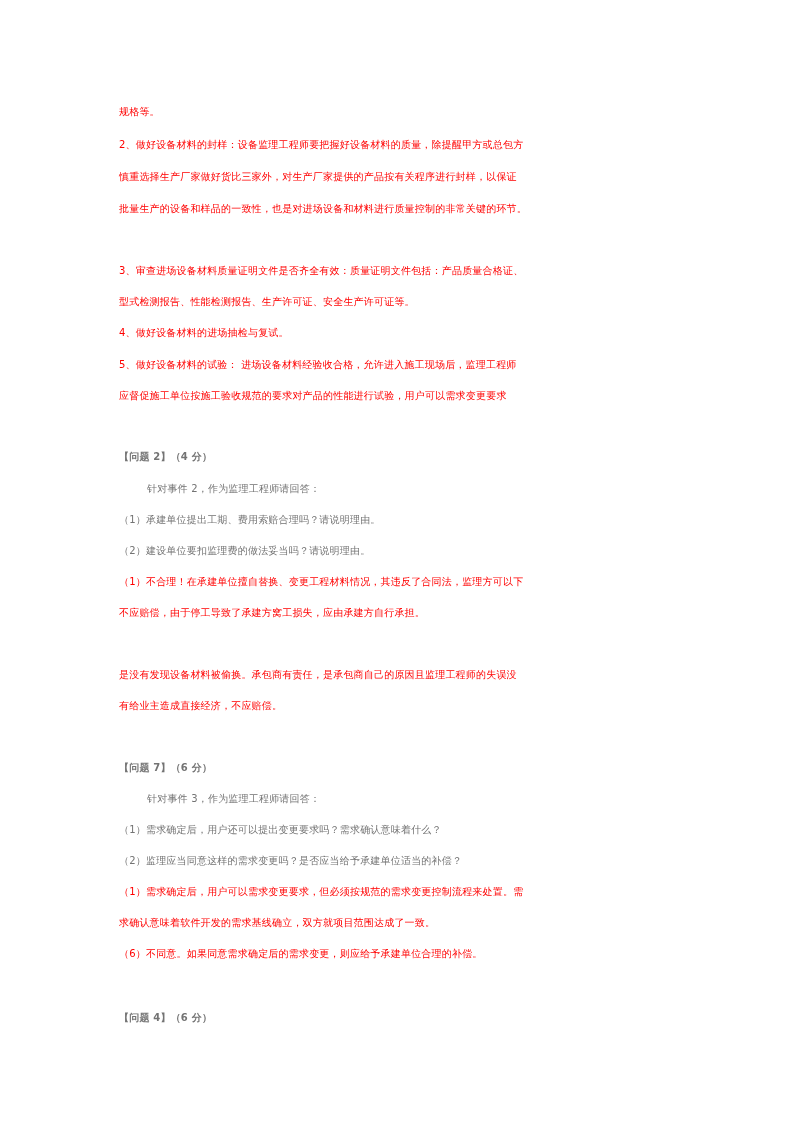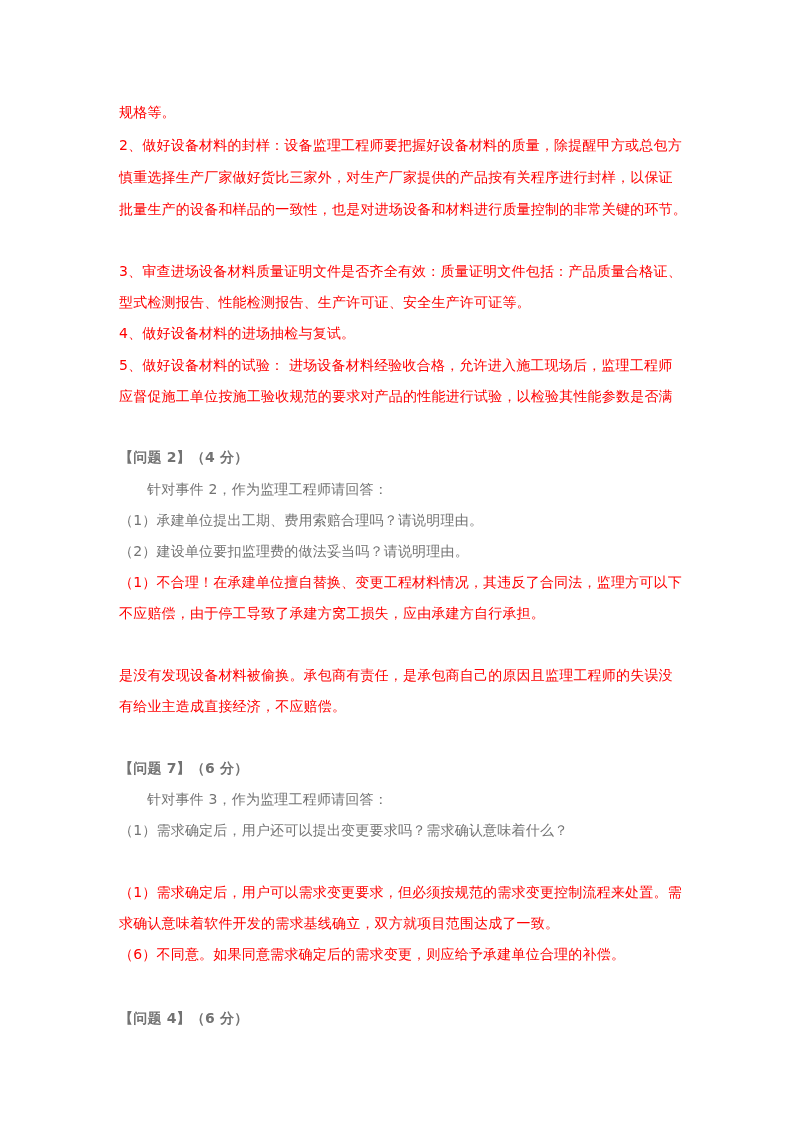--- a/index.html
+++ b/index.html
@@ -1,48 +1,49 @@
 <!DOCTYPE html>
 <html><head>
 <meta charset="utf-8">
 <style>
   html, body { margin: 0; padding: 0; background: #ffffff; }
   body { width: 794px; height: 1123px; position: relative; overflow: hidden;
          font-family: "DejaVu Sans", "Liberation Sans", sans-serif; }
   .page { position: absolute; left: 0; top: 0; width: 794px; height: 1123px; background: #fff; }
-  .line { position: absolute; left: 119px; font-size: 14px; line-height: 20px; white-space: nowrap; letter-spacing: 0.2px; }
+  .line { position: absolute; left: 119px; font-size: 10px; line-height: 20px; white-space: nowrap; letter-spacing: 0.2px; }
   .red { color: #ff0000; }
   .black { color: #737373; }
   .bold { font-weight: bold; }
   .indent { left: 147px; }
 </style>
 </head>
 <body>
 
 <div class="page">
   <div class="line red" style="top:102px">规格等。</div>
   <div class="line red" style="top:135px">2、做好设备材料的封样：设备监理工程师要把握好设备材料的质量，除提醒甲方或总包方</div>
   <div class="line red" style="top:167px">慎重选择生产厂家做好货比三家外，对生产厂家提供的产品按有关程序进行封样，以保证</div>
   <div class="line red" style="top:199px">批量生产的设备和样品的一致性，也是对进场设备和材料进行质量控制的非常关键的环节。</div>
   <div class="line red" style="top:261px">3、审查进场设备材料质量证明文件是否齐全有效：质量证明文件包括：产品质量合格证、</div>
   <div class="line red" style="top:292px">型式检测报告、性能检测报告、生产许可证、安全生产许可证等。</div>
   <div class="line red" style="top:323px">4、做好设备材料的进场抽检与复试。</div>
   <div class="line red" style="top:355px">5、做好设备材料的试验：   进场设备材料经验收合格，允许进入施工现场后，监理工程师</div>
-  <div class="line red" style="top:386px">应督促施工单位按施工验收规范的要求对产品的性能进行试验，以检验其性能参数是否满</div>
+  <div class="line red" style="top:386px">应督促施工单位按施工验收规范的要求对产品的性能进行试验，用户可以需求变更要求</div>
 
   <div class="line black bold" style="top:447px">【问题 2】（4 分）</div>
   <div class="line black indent" style="top:479px">针对事件 2，作为监理工程师请回答：</div>
   <div class="line black" style="top:510px">（1）承建单位提出工期、费用索赔合理吗？请说明理由。</div>
   <div class="line black" style="top:541px">（2）建设单位要扣监理费的做法妥当吗？请说明理由。</div>
   <div class="line red" style="top:572px">（1）不合理！在承建单位擅自替换、变更工程材料情况，其违反了合同法，监理方可以下</div>
   <div class="line red" style="top:603px">不应赔偿，由于停工导致了承建方窝工损失，应由承建方自行承担。</div>
   <div class="line red" style="top:665px">是没有发现设备材料被偷换。承包商有责任，是承包商自己的原因且监理工程师的失误没</div>
   <div class="line red" style="top:696px">有给业主造成直接经济，不应赔偿。</div>
 
   <div class="line black bold" style="top:758px">【问题 7】（6 分）</div>
   <div class="line black indent" style="top:789px">针对事件 3，作为监理工程师请回答：</div>
   <div class="line black" style="top:820px">（1）需求确定后，用户还可以提出变更要求吗？需求确认意味着什么？</div>
+  <div class="line black" style="top:851px">（2）监理应当同意这样的需求变更吗？是否应当给予承建单位适当的补偿？</div>
   <div class="line red" style="top:882px">（1）需求确定后，用户可以需求变更要求，但必须按规范的需求变更控制流程来处置。需</div>
   <div class="line red" style="top:913px">求确认意味着软件开发的需求基线确立，双方就项目范围达成了一致。</div>
   <div class="line red" style="top:944px">（6）不同意。如果同意需求确定后的需求变更，则应给予承建单位合理的补偿。</div>
 
   <div class="line black bold" style="top:1008px">【问题 4】（6 分）</div>
 </div>
 
 </body></html>

